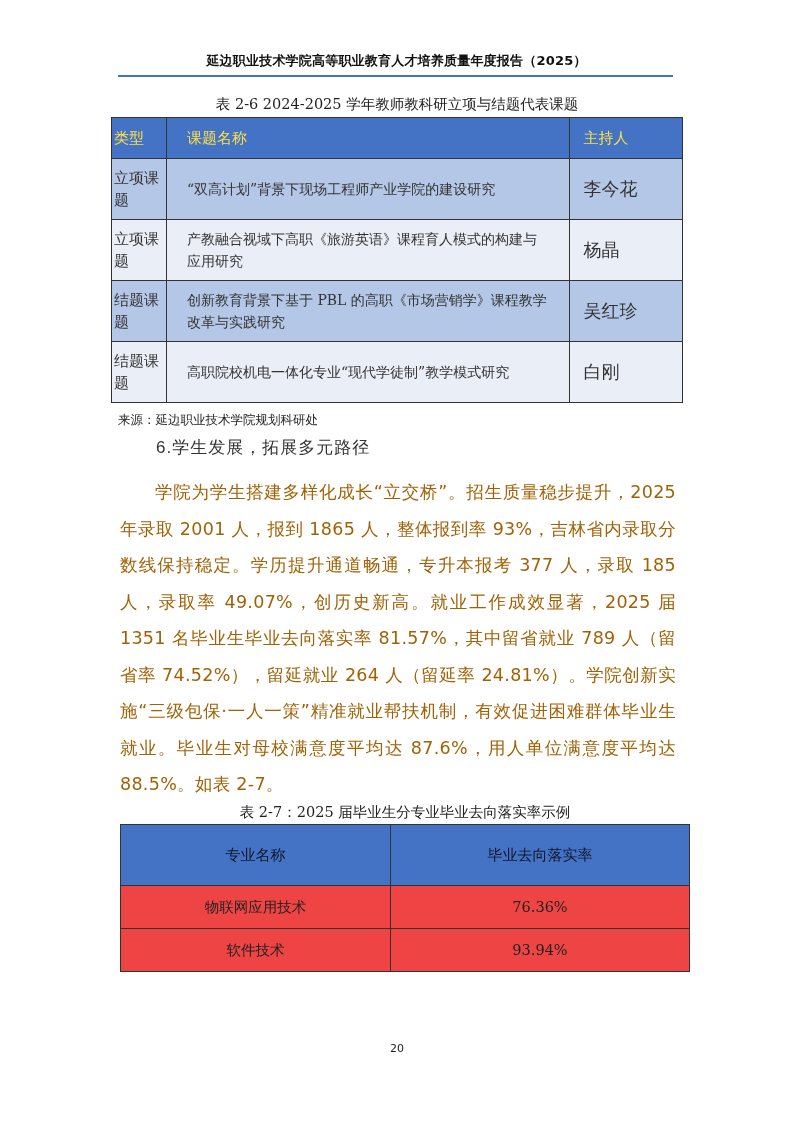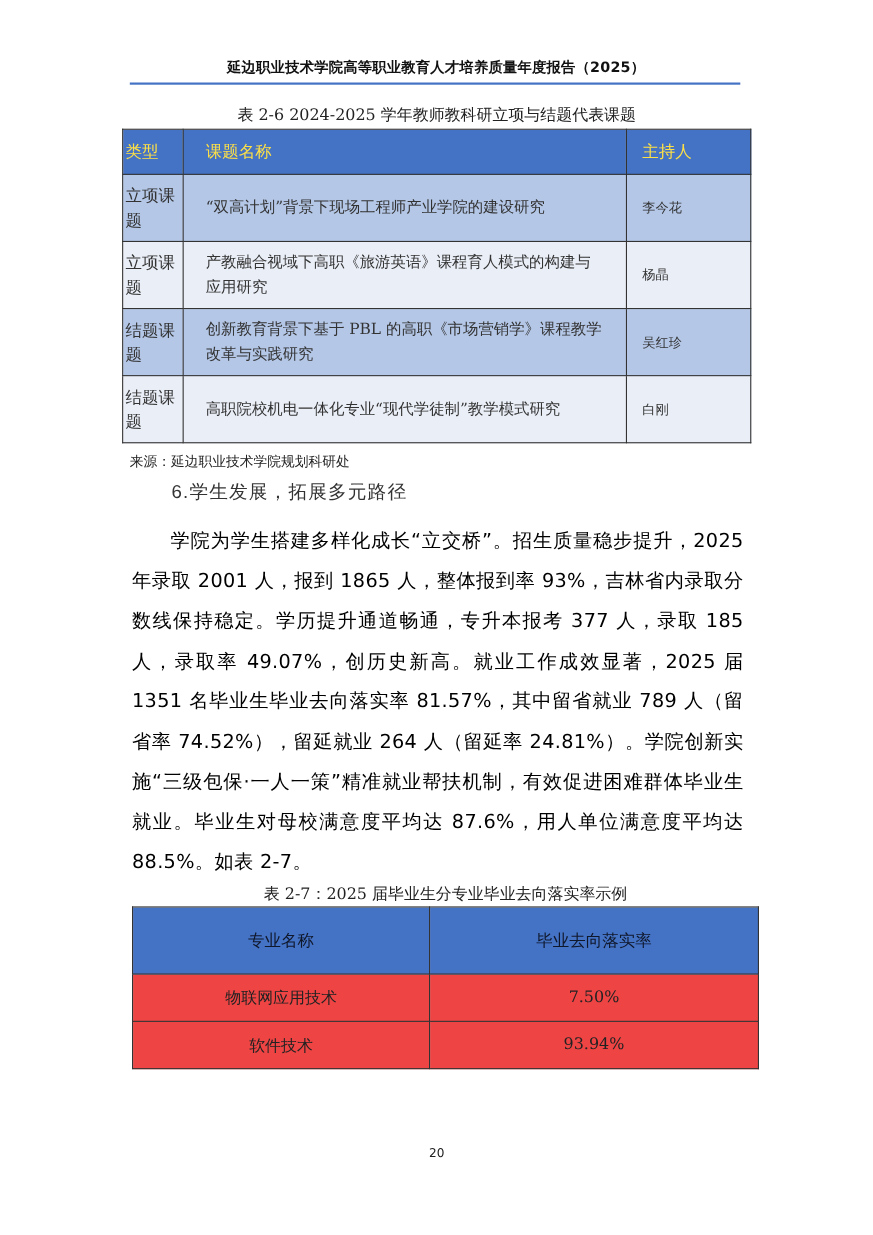--- a/index.html
+++ b/index.html
@@ -11,27 +11,27 @@
     .header-rule { position: absolute; left: 118px; top: 75px; width: 555px; height: 2px; background: #4472c4; }
     .caption { position: absolute; text-align: center; font-size: 14.5px; color: #222; }
     table { border-collapse: collapse; position: absolute; }
     .t1 { left: 111px; top: 117px; width: 572px; }
     .t1 td { border: 1px solid #333; font-size: 14px; color: #333; line-height: 22px; }
     .t1 .hdr td { background: #4472c4; height: 40px; color: #fde047; font-size: 15px; }
     .t1 .r-dark td { background: #b4c7e7; }
     .t1 .r-light td { background: #eaeef7; }
     .t1 .c-type { width: 56px; padding: 0 2px; font-size: 15px; }
     .t1 .c-title { width: 418px; padding: 0 20px; }
-    .t1 .c-host { width: 96px; padding: 0 14px; font-size: 12px; }
+    .t1 .c-host { width: 96px; padding: 0 14px; font-size: 18px; }
     .t1 .body td { height: 60px; }
     .source { position: absolute; left: 118px; top: 412px; font-size: 12.5px; color: #222;
               font-family: "DejaVu Sans", "Liberation Sans", sans-serif; }
     .section-title { position: absolute; left: 156px; top: 436px; font-size: 17px; color: #333;
                      font-family: Liberation Sans, sans-serif; letter-spacing: 1px; }
-    .para { position: absolute; left: 120px; top: 474px; width: 556px; font-size: 17.5px; color: #000000;
+    .para { position: absolute; left: 120px; top: 474px; width: 556px; font-size: 17.5px; color: #a16207;
             line-height: 36.5px; font-family: "DejaVu Sans", "Liberation Sans", sans-serif;
             text-align: justify; text-indent: 35px; letter-spacing: 0.3px; }
     .t2 { left: 120px; top: 824px; width: 570px; }
     .t2 td { border: 1px solid #333; text-align: center; font-size: 14.5px; color: #222; }
     .t2 .hdr td { background: #4472c4; color: #0f172a; height: 58px; font-size: 15px;
                   font-family: "DejaVu Sans", "Liberation Sans", sans-serif; }
     .t2 .r-dark td { background: #ef4444; height: 40px; }
     .t2 .r-light td { background: #eaeef7; height: 40px; }
     .t2 .c-major { width: 267px; }
     .page-num { position: absolute; left: 0; width: 794px; top: 1042px; text-align: center;
@@ -84,21 +84,21 @@
 <div class="caption" style="left:120px; top:803px; width:570px;">表 2-7：2025 届毕业生分专业毕业去向落实率示例</div>
 
 <table class="t2">
   <tbody>
       <tr class="hdr">
     <td class="c-major">专业名称</td>
     <td>毕业去向落实率</td>
   </tr>
   <tr class="r-dark">
     <td class="c-major">物联网应用技术</td>
-    <td>7.50%</td>
+    <td>76.36%</td>
   </tr>
   <tr class="r-dark">
     <td class="c-major">软件技术</td>
     <td>93.94%</td>
   </tr>
 </tbody>
   </table>
 
 <div class="page-num">20</div>
 

